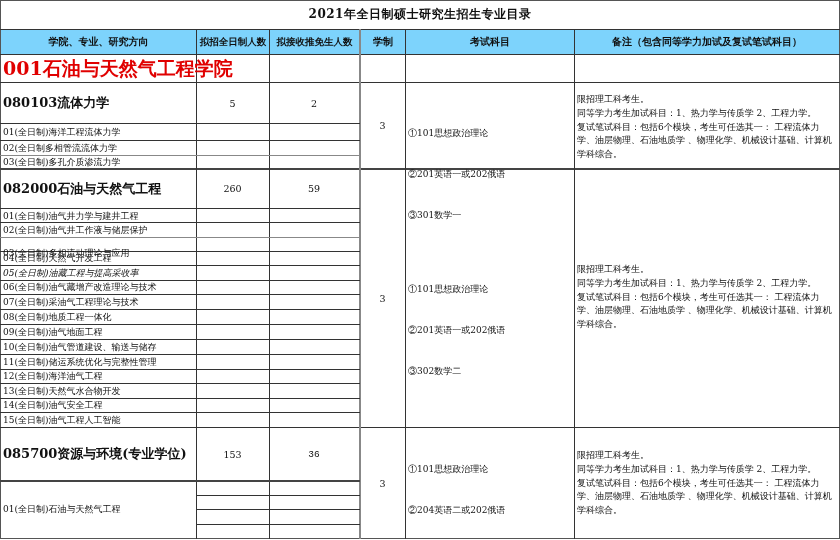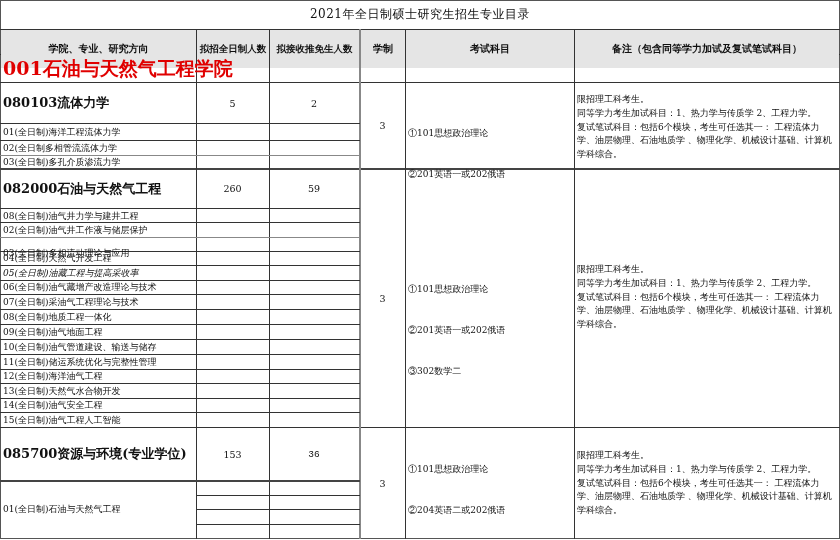--- a/index.html
+++ b/index.html
@@ -5,22 +5,22 @@
   html, body { margin: 0; padding: 0; background: #ffffff; }
   body { width: 840px; height: 540px; overflow: hidden; position: relative;
          font-family: "DejaVu Serif", "Liberation Serif", serif; color: #111; }
   .abs { position: absolute; box-sizing: border-box; }
   .hline { position: absolute; height: 0; border-top: 1px solid #333; }
   .hline.thick { border-top: 2px solid #444; }
   .hline.light { border-top: 1px solid #888; }
   .vline { position: absolute; width: 0; border-left: 1px solid #333; }
   .vline.gray { border-left: 2px solid #888; }
   .title { left: 0; top: 0; width: 840px; height: 29px; display: flex; align-items: center;
-           justify-content: center; font-weight: normal; font-size: 12px; letter-spacing: 0.5px; }
-  .hdr { top: 30px; height: 38px; background: #e5e5e5; display: flex; align-items: center;
+           justify-content: center; font-weight: bold; font-size: 12px; letter-spacing: 0.5px; }
+  .hdr { top: 30px; height: 24px; background: #7dd3fc; display: flex; align-items: center;
          justify-content: center; font-weight: bold; font-size: 10px; }
   .college { left: 3px; top: 56px; height: 26px; display: flex; align-items: center;
              color: #e00000; font-weight: bold; font-size: 19px; }
   .major { left: 3px; display: flex; align-items: center; font-weight: bold; font-size: 13px; }
   .num { display: flex; align-items: center; justify-content: center; font-size: 9.5px; }
   .dir { left: 3px; display: flex; align-items: center; font-size: 9px; white-space: nowrap; }
   .exam { font-size: 9px; line-height: 13.8px; white-space: pre-wrap; }
   .note { font-size: 9px; line-height: 13.8px; }
 </style>
 </head>
@@ -83,34 +83,35 @@
   <div class="abs major" style="top:83px;height:40px;">080103流体力学</div>
   <div class="abs num" style="left:196px;top:83px;width:73px;height:40px;">5</div>
   <div class="abs num" style="left:269px;top:83px;width:90px;height:40px;">2</div>
   <div class="abs num" style="left:360px;top:83px;width:45px;height:85px;">3</div>
   <div class="abs dir" style="top:124px;height:16px;">01(全日制)海洋工程流体力学</div>
   <div class="abs dir" style="top:141px;height:14px;">02(全日制多相管流流体力学</div>
   <div class="abs dir" style="top:156px;height:12px;">03(全日制)多孔介质渗流力学</div>
   <div class="abs exam" style="left:408px;top:99px;width:164px;">
     <div>①101思想政治理论</div>
     <div>②201英语一或202俄语</div>
+    <div>③301数学一</div>
   </div>
   <div class="abs note" style="left:577px;top:93px;width:258px;">
     <div>限招理工科考生。</div>
     <div>同等学力考生加试科目：1、热力学与传质学 2、工程力学。</div>
     <div>复试笔试科目：包括6个模块，考生可任选其一： 工程流体力学、油层物理、石油地质学 、物理化学、机械设计基础、计算机学科综合。</div>
   </div>
 </div>
 
 <div>
   <div class="abs major" style="top:169px;height:39px;">082000石油与天然气工程</div>
   <div class="abs num" style="left:196px;top:169px;width:73px;height:39px;">260</div>
   <div class="abs num" style="left:269px;top:169px;width:90px;height:39px;">59</div>
   <div class="abs num" style="left:360px;top:169px;width:45px;height:258px;">3</div>
-  <div class="abs dir" style="top:209px;height:14px;">08(全日制)油气井力学与建井工程</div>
+  <div class="abs dir" style="top:209px;height:14px;">01(全日制)油气井力学与建井工程</div>
   <div class="abs dir" style="top:223px;height:14px;text-align:right;">02(全日制)油气井工作液与储层保护</div>
   <div class="abs dir" style="top:246px;height:14px;">03(全日制)多相流动理论与应用</div>
   <div class="abs dir" style="top:251px;height:14px;">04(全日制)天然气开发工程</div>
   <div class="abs dir" style="top:266px;height:14px;font-style:italic;">05(全日制)油藏工程与提高采收率</div>
   <div class="abs dir" style="top:280px;height:14px;">06(全日制)油气藏增产改造理论与技术</div>
   <div class="abs dir" style="top:295px;height:14px;">07(全日制)采油气工程理论与技术</div>
   <div class="abs dir" style="top:310px;height:14px;">08(全日制)地质工程一体化</div>
   <div class="abs dir" style="top:325px;height:14px;">09(全日制)油气地面工程</div>
   <div class="abs dir" style="top:340px;height:14px;">10(全日制)油气管道建设、输送与储存</div>
   <div class="abs dir" style="top:355px;height:14px;">11(全日制)储运系统优化与完整性管理</div>

